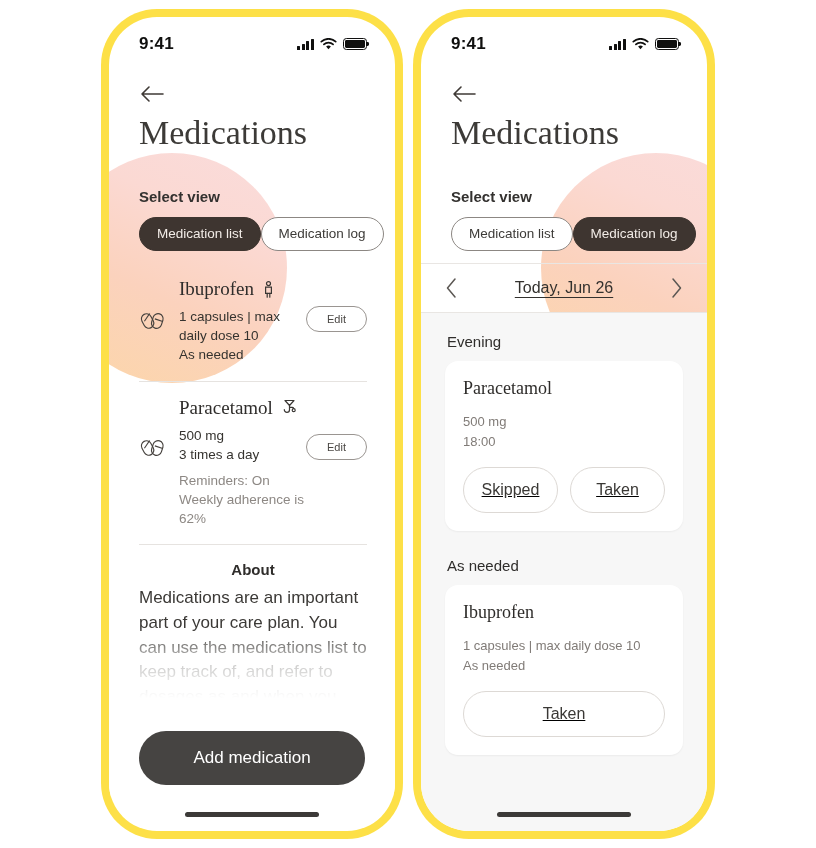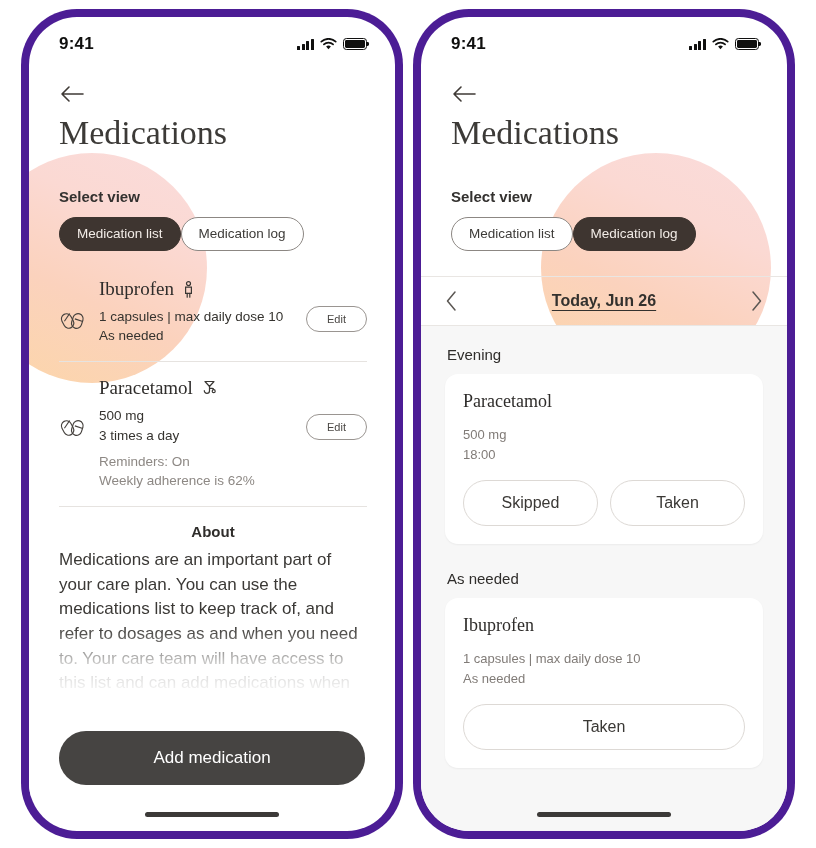--- a/index.html
+++ b/index.html
@@ -19,24 +19,24 @@
     height: 848px;
     display: flex;
     gap: 10px;
     justify-content: center;
     align-items: center;
   }
 
   
   .phone {
     position: relative;
-    width: 382px;
+    width: 302px;
     height: 830px;
     border-radius: 56px;
-    background: #4c1d95;
+    background: #fde047;
     padding: 8px;
     box-sizing: border-box;
     flex: 0 0 auto;
   }
   .screen {
     position: relative;
     width: 100%;
     height: 100%;
     border-radius: 48px;
     background: #ffffff;
@@ -259,25 +259,24 @@
   }
 
   
   .date-nav {
     display: flex;
     align-items: center;
     justify-content: space-between;
     padding: 13px 24px;
     border-top: 1px solid #e9e6e3;
     border-bottom: 1px solid #e9e6e3;
-    margin-top: 25px;
+    margin-top: 12px;
     background: transparent;
     position: relative;
     z-index: 3;
-    font-weight: bold;
   }
   .date-label {
     font-size: 16px;
     color: #33312e;
     text-decoration: underline;
     text-underline-offset: 4px;
     cursor: pointer;
   }
   .chev {
     width: 13px; height: 22px; color: #5b5753; cursor: pointer; display:block;
@@ -312,20 +311,21 @@
   }
   .log-card-meta {
     font-size: 13px;
     color: #807b77;
     line-height: 1.5;
   }
   .log-actions {
     display: flex;
     gap: 12px;
     margin-top: 16px;
+    text-decoration: underline;
   }
   .log-btn {
     flex: 1 1 0;
     border: 1px solid #ddd9d5;
     border-radius: 999px;
     background: #ffffff;
     color: #3a3835;
     font-size: 16px;
     padding: 13px 0;
     cursor: pointer;

